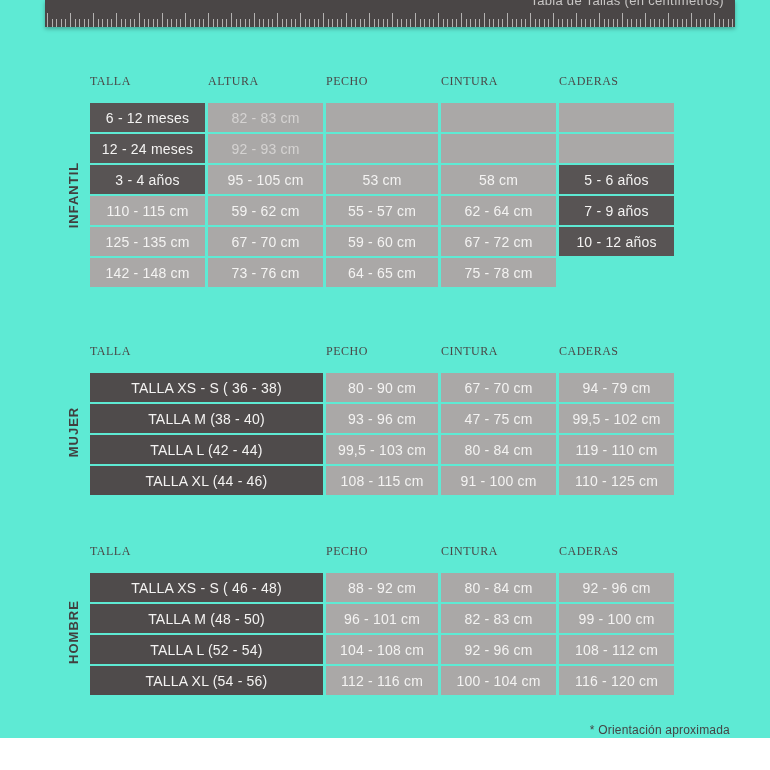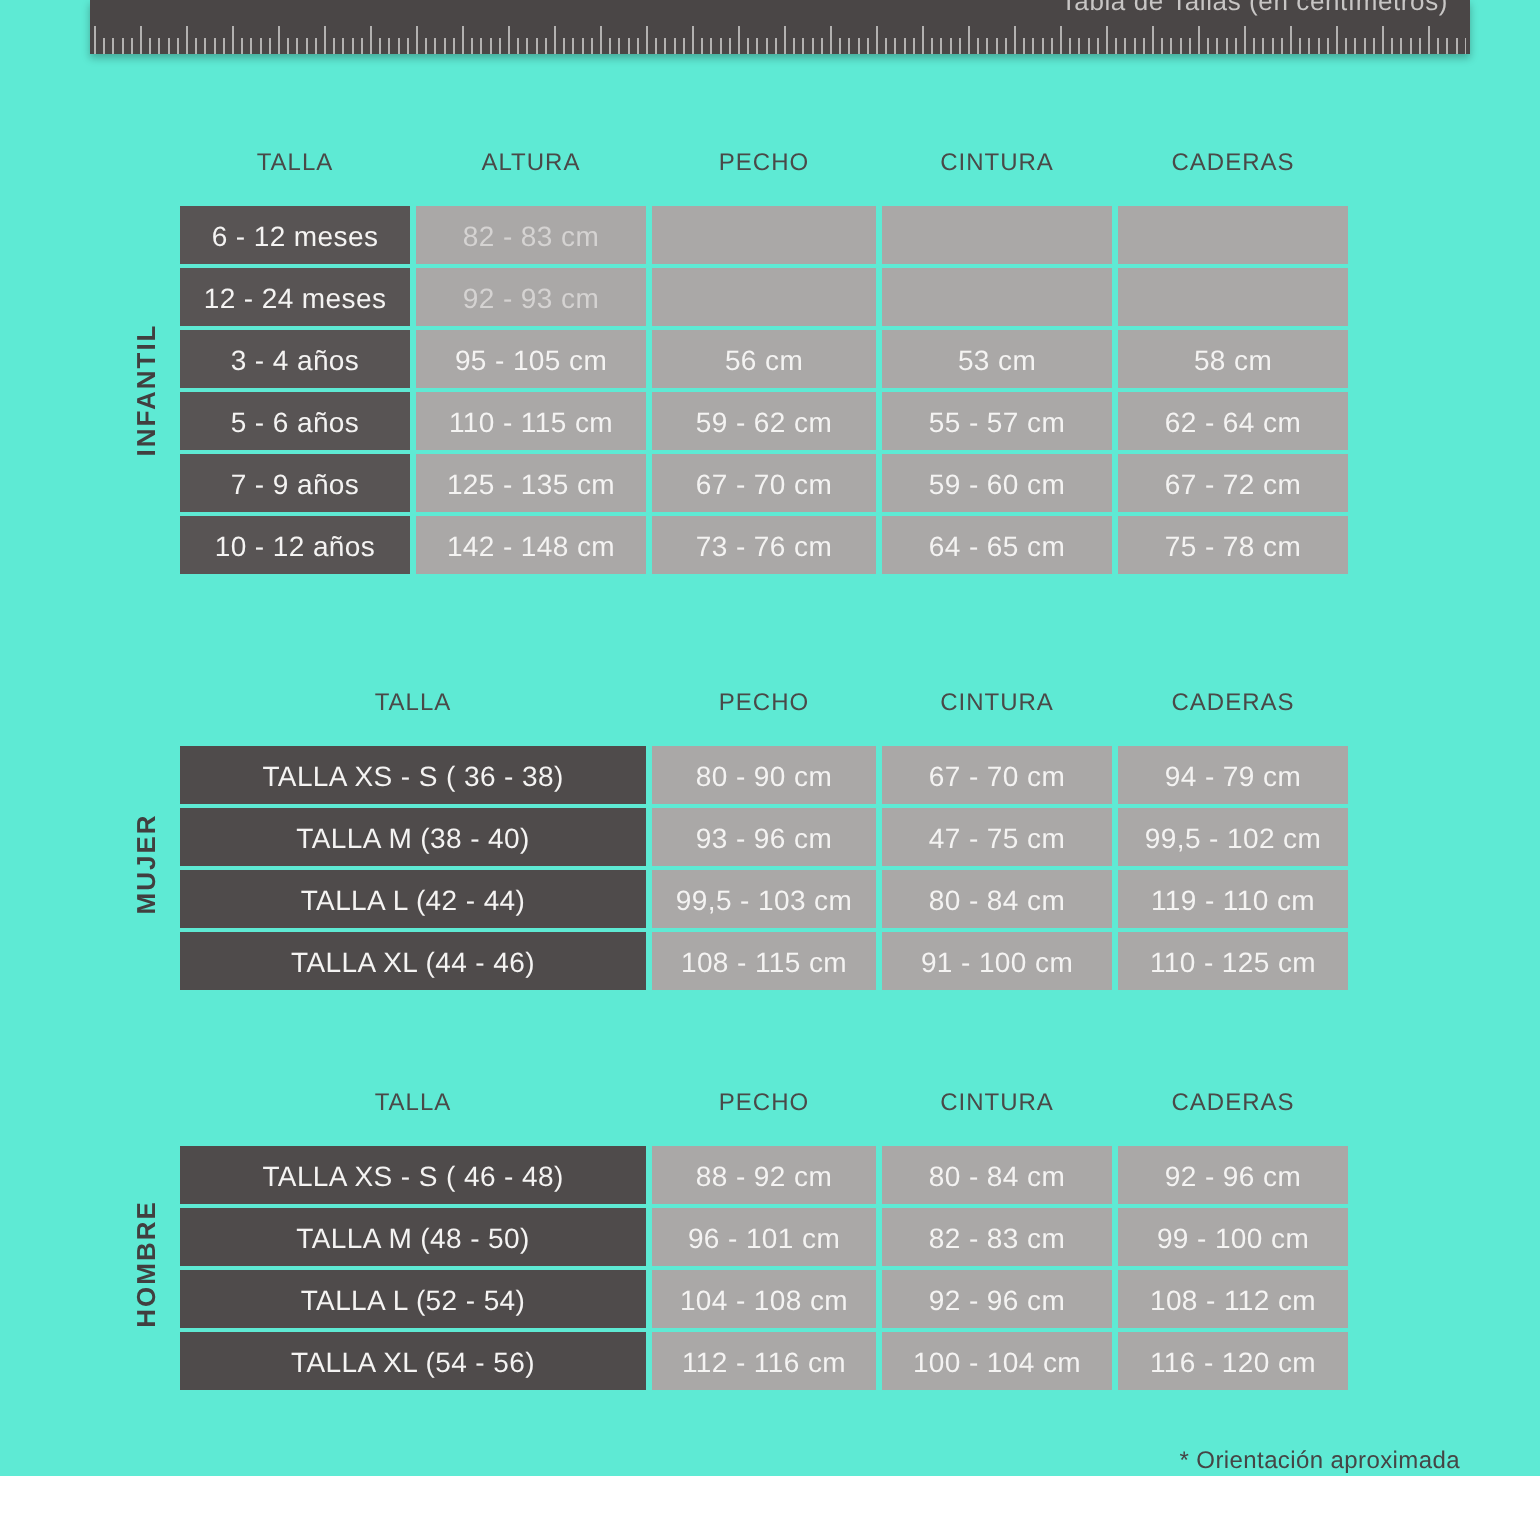--- a/index.html
+++ b/index.html
@@ -37,23 +37,24 @@
   .sec{position:absolute; left:90px; width:584px;}
   .sec-infantil{top:74px;}
   .sec-mujer{top:344px;}
   .sec-hombre{top:544px;}
 
   .grid{display:grid; column-gap:3px; row-gap:2px;}
   .g5{grid-template-columns:115px 115px 112px 115px 115px; grid-template-rows:27px repeat(6,29px);}
   .g4{grid-template-columns:233px 112px 115px 115px; grid-template-rows:27px repeat(4,29px);}
 
   .hcell{
-    align-self:start; text-align:center;
+    align-self:start; text-align:left;
     font-size:12px; line-height:14px; letter-spacing:.5px;
     color:var(--header-text,#4a4948);
+    font-family:Liberation Serif, serif;
   }
   .cell{
     display:flex; align-items:center; justify-content:center;
     font-size:14px; letter-spacing:.2px;
     color:var(--cell-text,#f4f3f2); white-space:nowrap;
   }
   .dark-i{background:var(--dark-cell-infantil,#585454);}
   .dark-a{background:var(--dark-cell-adult,#4f4b4b);text-align:right;}
   .light{background:var(--light-cell,#aaa8a7);}
   .muted{color:var(--muted-cell-text,#d5d3d2);}
@@ -97,21 +98,20 @@
       <div class="cell light"></div>
 
       <div class="cell dark-i">12 - 24 meses</div>
       <div class="cell light muted">92 - 93 cm</div>
       <div class="cell light"></div>
       <div class="cell light"></div>
       <div class="cell light"></div>
 
       <div class="cell dark-i">3 - 4 años</div>
       <div class="cell light">95 - 105 cm</div>
-      <div class="cell light">56 cm</div>
       <div class="cell light">53 cm</div>
       <div class="cell light">58 cm</div>
 
       <div class="cell dark-i">5 - 6 años</div>
       <div class="cell light">110 - 115 cm</div>
       <div class="cell light">59 - 62 cm</div>
       <div class="cell light">55 - 57 cm</div>
       <div class="cell light">62 - 64 cm</div>
 
       <div class="cell dark-i">7 - 9 años</div>

